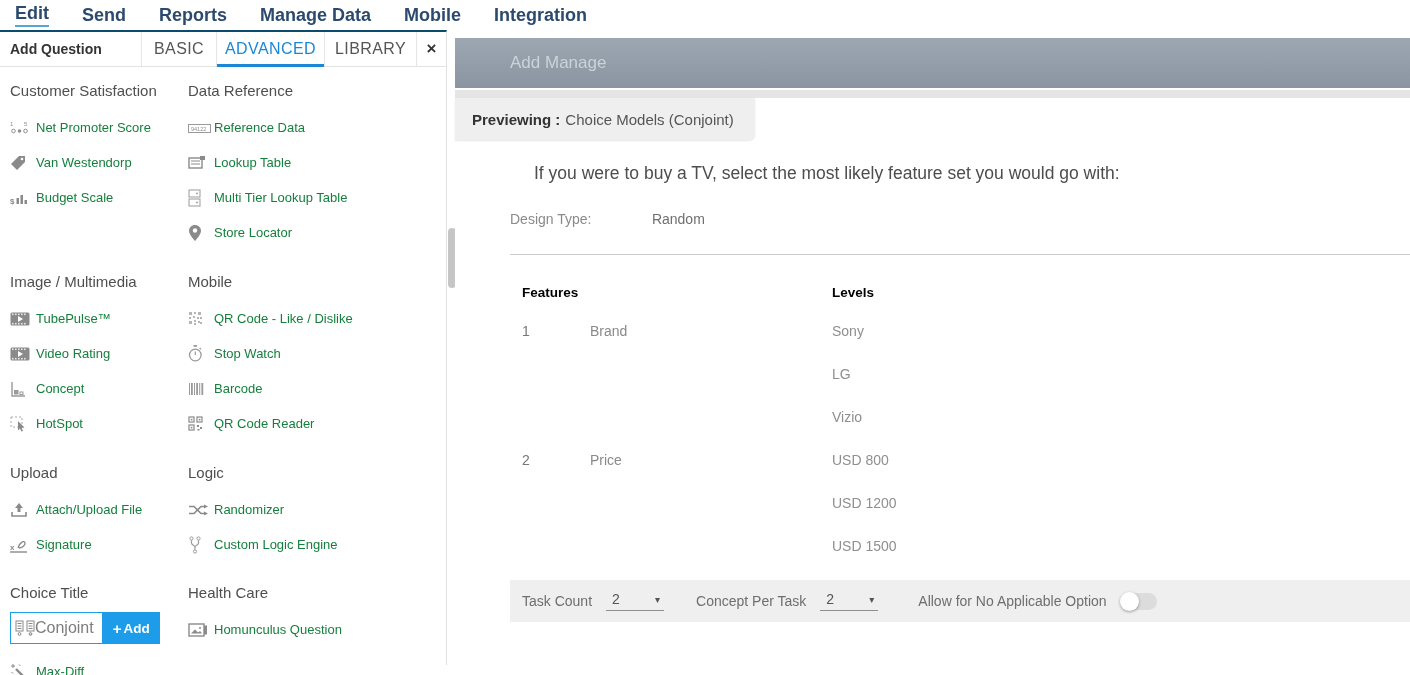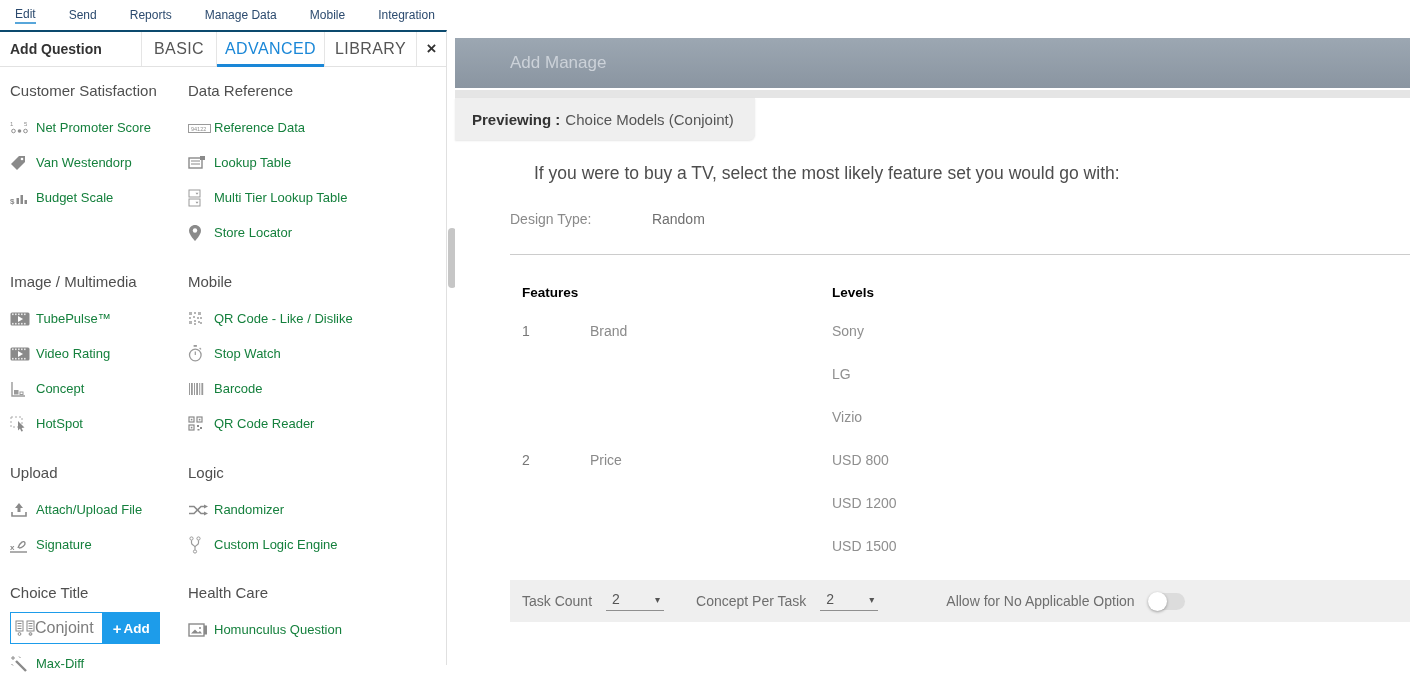--- a/index.html
+++ b/index.html
@@ -3,21 +3,21 @@
 <meta charset="utf-8">
 <style>
   * { box-sizing: border-box; margin: 0; padding: 0; }
   html,body { width:1410px; height:675px; overflow:hidden; background:#fff;
     font-family:"Liberation Sans", sans-serif; }
   .stage { position:relative; width:1410px; height:675px; background:#fff; }
 
   
   .topnav { position:absolute; top:0; left:0; right:0; height:30px;
     display:flex; align-items:center; padding-left:15px; gap:33px; background:#fff; }
-  .topnav .nav-item { font-size:12px; font-weight:400; color:#2b4a6e; cursor:pointer; }
+  .topnav .nav-item { font-size:18px; font-weight:700; color:#2b4a6e; cursor:pointer; }
   .topnav .nav-item.active { border-bottom:2px solid #57a6da; padding-bottom:1px; }
 
   
   .panel { position:absolute; top:30px; left:0; width:447px; bottom:10px;
     background:#fff; border-top:2px solid #0c4a6e; border-right:1px solid #e0e0e0; }
   .panel-header { height:35px; display:flex; align-items:stretch; border-bottom:1px solid #e2e2e2; }
   .panel-title { flex:1; display:flex; align-items:center; padding-left:10px;
     font-size:14px; font-weight:bold; color:#333; }
   .tab { display:flex; align-items:center; justify-content:center;
     font-size:16px; color:#555; letter-spacing:.4px; border-left:1px solid #e5e5e5;
@@ -31,21 +31,21 @@
   .panel-body { position:absolute; top:36px; left:0; right:0; bottom:0; padding:14px 0 0 10px; }
   .pcol { position:absolute; top:14px; }
   .pcol1 { left:10px; width:170px; }
   .pcol2 { left:188px; width:250px; }
   .sec-title { font-size:15px; color:#4f4f4f; margin-bottom:8px; height:20px; }
   .item { height:35px; display:flex; align-items:center; cursor:pointer; }
   .item .ic { width:26px; display:flex; align-items:center; color:#8f8f8f; flex-shrink:0; }
   .item .lbl { font-size:13px; color:#15803d; white-space:nowrap; }
   .m58{margin-top:58px;} .m23{margin-top:23px;} .m22{margin-top:22px;}
 
-  .cm-row { display:flex; align-items:stretch; height:32px; margin-bottom:2px; }
+  .cm-row { display:flex; align-items:stretch; height:32px; margin-bottom:10px; }
   .cm-box { display:flex; align-items:center; border:1px solid #1d9cea; background:#fff;
     padding:0 8px 0 4px; cursor:pointer; }
   .cm-box .lbl { color:#7d7d7d; }
   .add-btn { background:#1d9cea; color:#fff; font-size:13.5px; font-weight:bold;
     display:flex; align-items:center; padding:0 10px; cursor:pointer; }
   .add-btn .plus { font-size:15px; margin-right:2px; font-weight:bold; }
 
   .gutter-thumb { position:absolute; left:448px; top:228px; width:8px; height:60px;
     background:#c6c6c6; border-radius:4px; cursor:grab; }
 
@@ -77,21 +77,21 @@
   .f-levels { flex:1; }
   .level { height:43px; color:#8f8f8f; }
 
   .footer-bar { position:absolute; top:550px; left:55px; right:0; height:42px;
     background:#efefef; display:flex; align-items:center; padding-left:12px;
     font-size:14px; color:#6e6e6e; }
   .sel { margin-left:14px; width:58px; border-bottom:1px solid #8f8f8f;
     display:flex; align-items:center; justify-content:space-between;
     padding:0 4px 3px 6px; color:#555; cursor:pointer; }
   .sel .caret { font-size:10px; color:#555; }
-  .lab2 { margin-left:32px; } .lab3 { margin-left:68px; }
+  .lab2 { margin-left:32px; } .lab3 { margin-left:40px; }
   .toggle { margin-left:14px; width:36px; height:17px; background:#dcdcdc;
     border-radius:10px; position:relative; cursor:pointer; }
   .toggle .knob { position:absolute; left:-1px; top:-1px; width:19px; height:19px;
     border-radius:50%; background:#fff; box-shadow:0 1px 3px rgba(0,0,0,.35); }
 
   svg { display:block; }
 </style>
 </head>
 <body>
 

